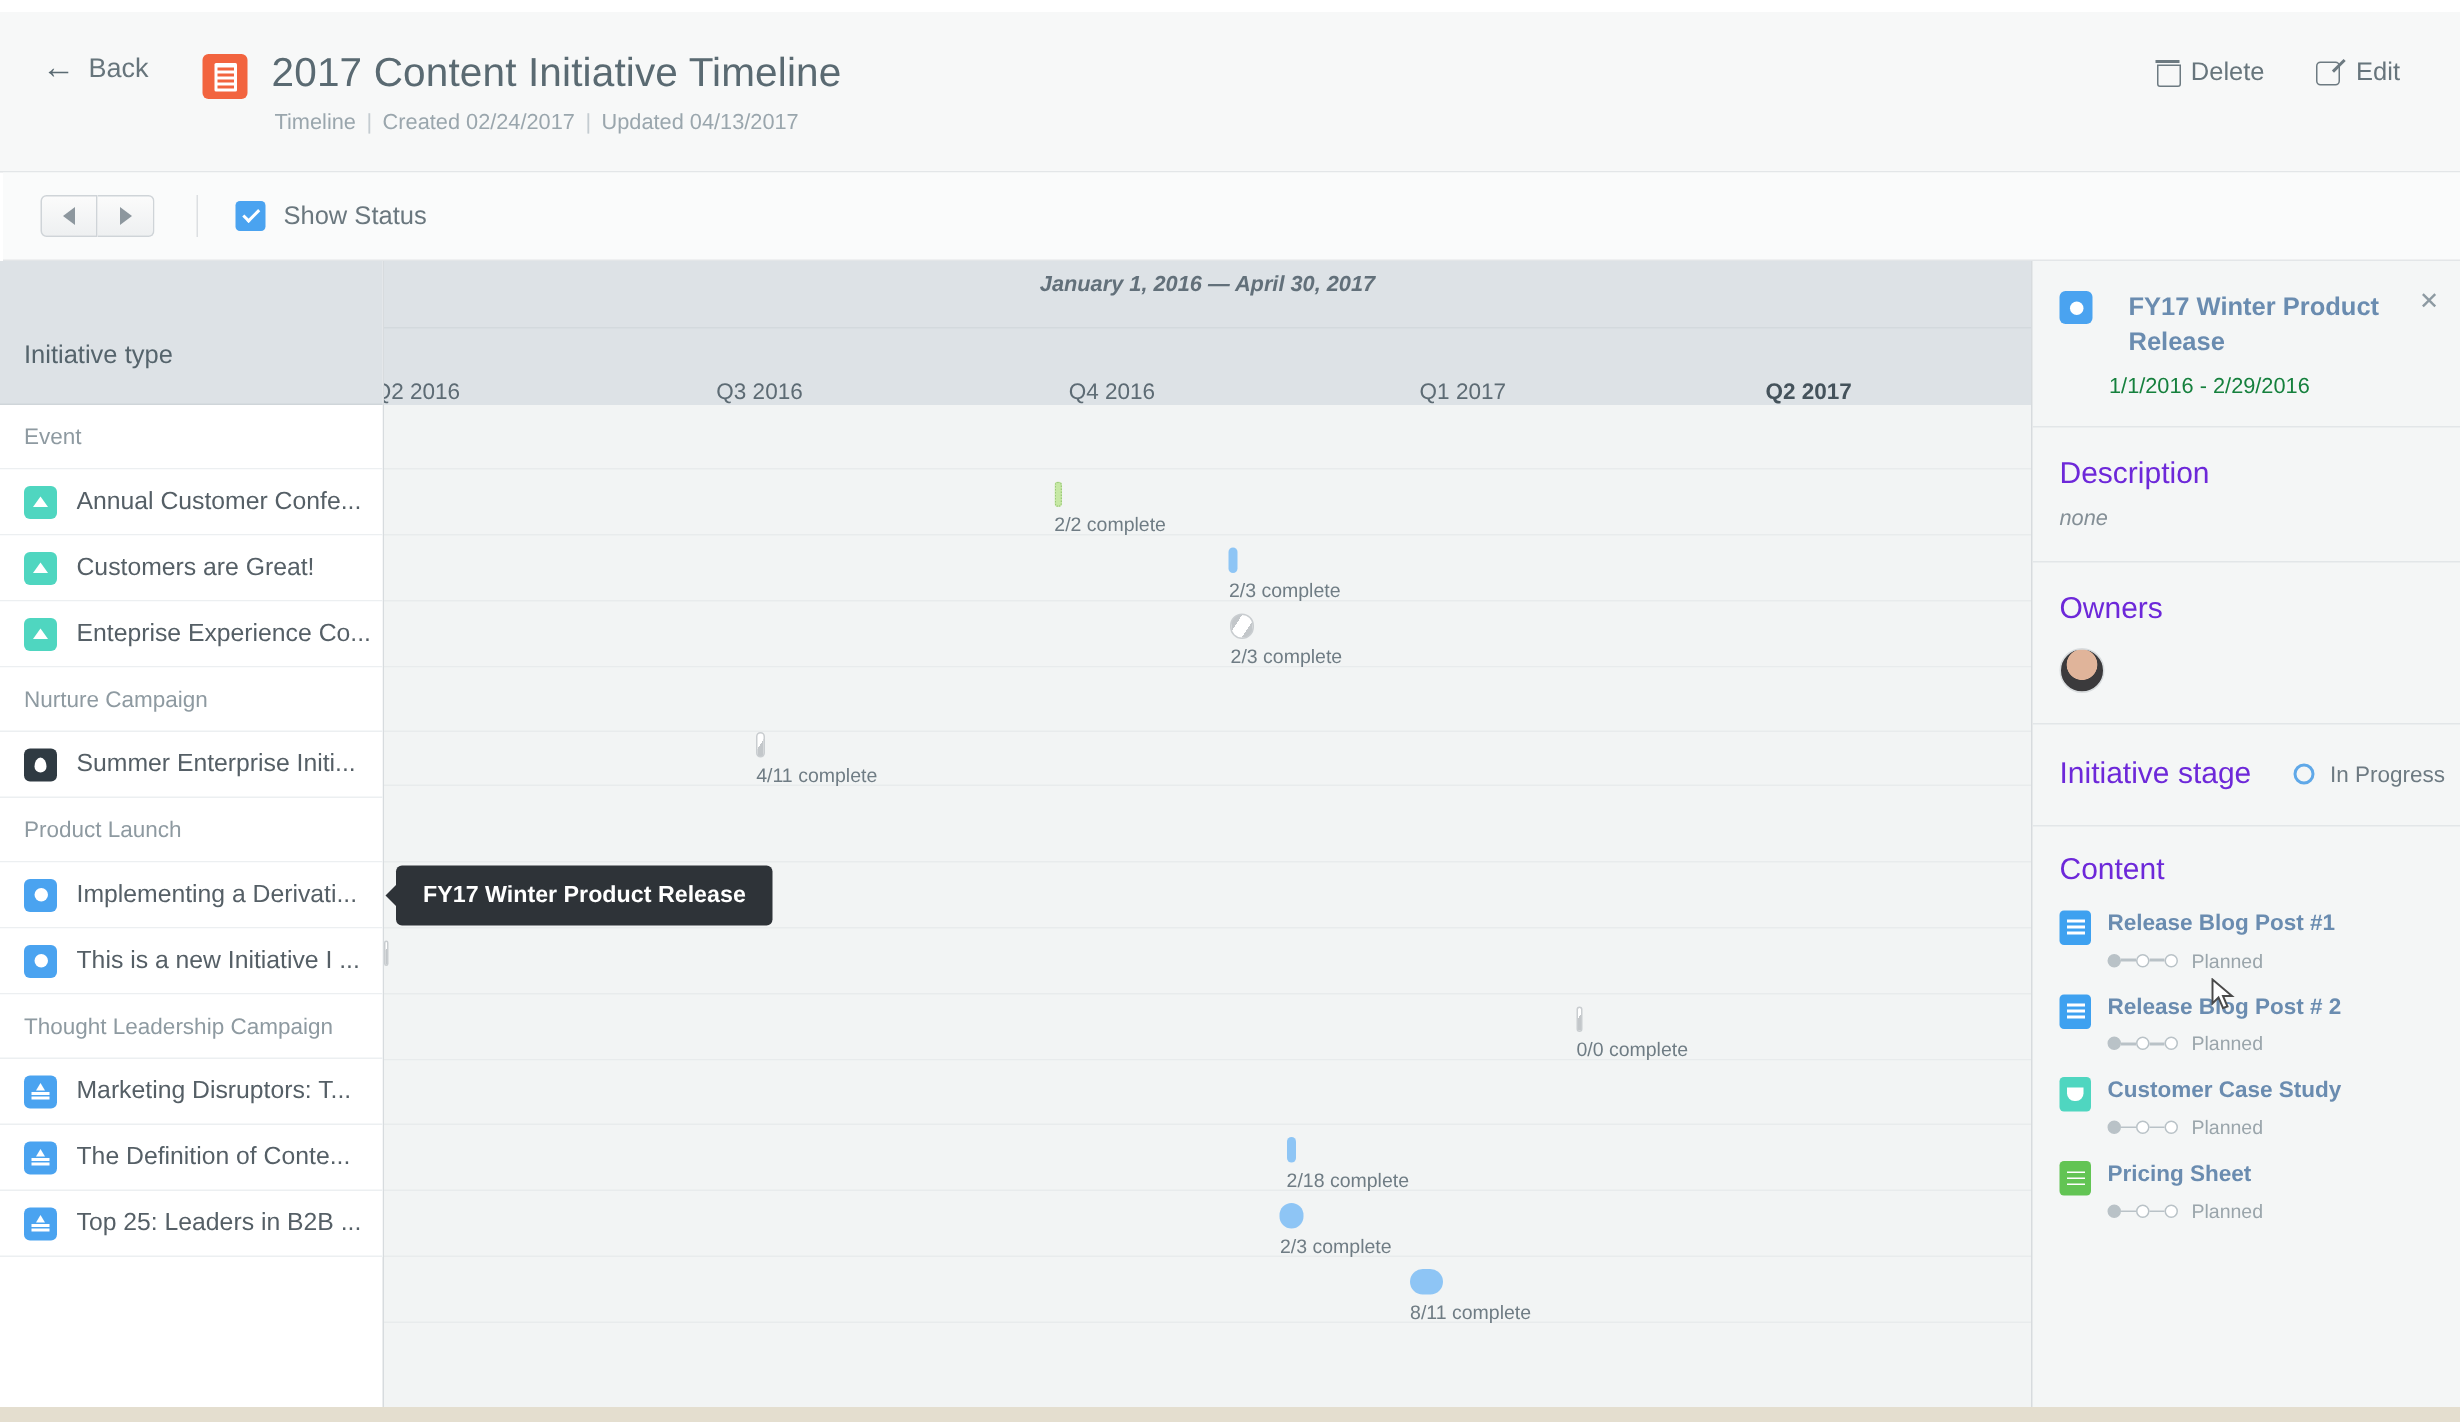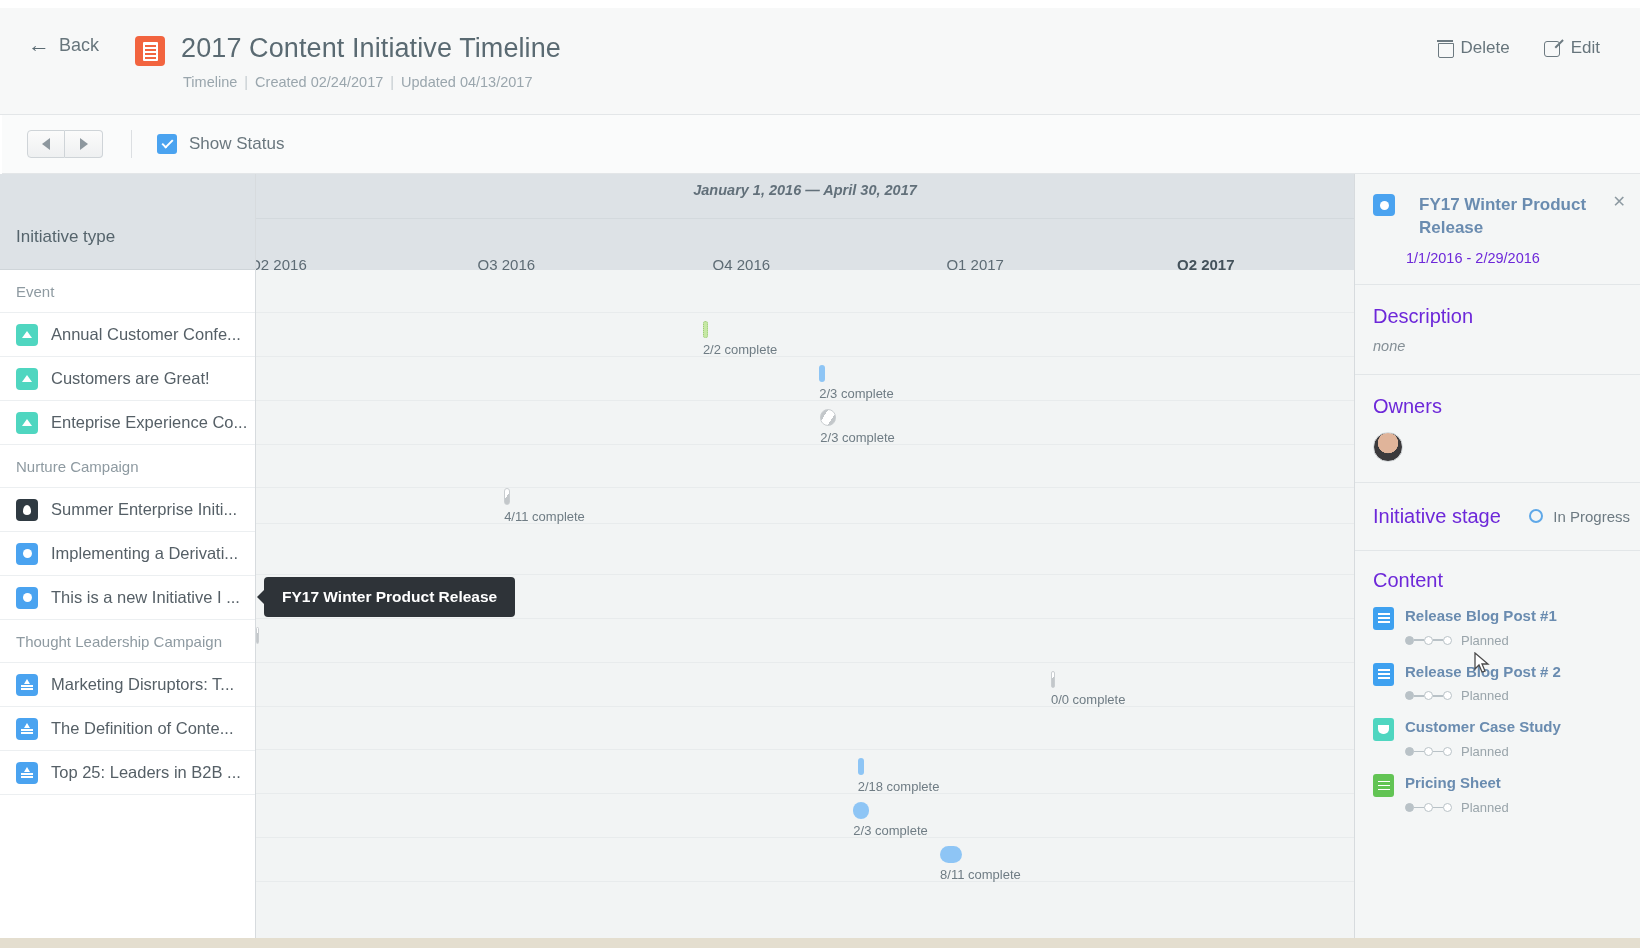--- a/index.html
+++ b/index.html
@@ -95,21 +95,21 @@
   .ico-dot { width:9px;height:9px;border-radius:50%;background:#fff; }
   .ico-drop { width:8px;height:10px;background:#fff;border-radius:50% 50% 50% 50% / 62% 62% 38% 38%; }
   .ico-up { position:relative;width:12px;height:12px; }
   .ico-up:before{content:"";position:absolute;left:3px;top:0;width:0;height:0;border-left:3px solid transparent;border-right:3px solid transparent;border-bottom:5px solid #fff;}
   .ico-up:after{content:"";position:absolute;left:0;bottom:1px;width:12px;height:2px;background:#fff;box-shadow:0 -3px 0 #fff;}
   .item-label { font-size: 16.5px; color: #555f66; white-space: nowrap; overflow: hidden; }
   .item-row.selected .item-label { color: #4a5760; }
 
   
   .tl-col { flex: 1; position: relative; background: #f2f4f4; overflow: hidden; }
-  .tl-head { height: 121px; background: #dde2e6; border-bottom: 1px solid #737373; position: relative; }
+  .tl-head { height: 121px; background: #dde2e6; border-bottom: 4px solid #737373; position: relative; }
   .tl-range {
     position: absolute; left: 0; right: 0; top: 8px; text-align: center;
     font-size: 14.5px; color: #62707a; font-style: italic; font-weight: 600;
   }
   .tl-subline { position: absolute; left: 0; right: 0; top: 44px; height: 1px; background: #d3d9dd; }
   .tl-quarters { position: absolute; left: 0; right: 0; bottom: 18px; height: 20px; }
   .q-lab { position: absolute; font-size: 15px; color: #5d6b74; transform: translateX(-50%); white-space: nowrap; }
   .q-lab.bold { font-weight: 700; color: #44525b; }
   .tl-body { position: absolute; left: 0; right: 0; top: 96px; bottom: 0; }
   .tl-row { position: absolute; left: 0; right: 0; border-bottom: 1px solid #e8ebec; }
@@ -130,21 +130,21 @@
   .tooltip:after {
     content: ""; position: absolute; left: -7px; top: 50%; margin-top: -7px;
     border-top: 7px solid transparent; border-bottom: 7px solid transparent; border-right: 7px solid #2e3338;
   }
 
   
   .right-panel { width: 286px; flex: none; background: #f4f6f6; border-left: 1px solid #d7dbde; position: relative; overflow: hidden; }
   .rp-head { padding: 20px 18px 18px 18px; border-bottom: 1px solid #e2e6e8; position: relative; }
   .rp-title-row { display: flex; align-items: flex-start; gap: 11px; padding-right: 22px; }
   .rp-title { font-size: 17px; color: #6a8cb0; font-weight: 700; line-height: 1.35; }
-  .rp-dates { margin-top: 10px; margin-left: 33px; font-size: 14.5px; color: #6d28d9; }
+  .rp-dates { margin-top: 10px; margin-left: 33px; font-size: 14.5px; color: #15803d; }
   .rp-close { position: absolute; right: 14px; top: 20px; font-size: 16px; color: #8d9aa2; cursor: pointer; line-height: 1; }
   .rp-sec { padding: 20px 18px; border-bottom: 1px solid #e2e6e8; }
   .rp-lab { font-size: 20px; color: #6d28d9; }
   .rp-val-it { margin-top: 10px; font-size: 14.5px; color: #848f96; font-style: italic; }
   .avatar { width: 30px; height: 30px; border-radius: 50%; margin-top: 14px; background: radial-gradient(circle at 50% 36%, #e0b49a 0 44%, #3b3a3c 46% 100%); border:1px solid #d8dcde;}
   .rp-sec.row { display: flex; align-items: center; justify-content: space-between; padding: 22px 10px 22px 18px; }
   .stage-val { display: flex; align-items: center; gap: 10px; font-size: 15px; color: #6d7a82; }
   .stage-circ { width: 14px; height: 14px; border-radius: 50%; border: 2px solid #5fa8e8; }
   .content-sec { padding: 18px 18px 8px 18px; }
   .prog-card { margin-top: 14px; background: #fff; border-radius: 3px; padding: 9px 10px; display: flex; align-items: center; gap: 10px; }
@@ -245,20 +245,21 @@
             </span>
             <span class="item-label">Enteprise Experience Co...</span>
           </div>
           <div class="grp-row">Nurture Campaign</div>
           <div class="item-row">
             <span class="item-ico dark">
               <span class="ico-drop"></span>
             </span>
             <span class="item-label">Summer Enterprise Initi...</span>
           </div>
+          <div class="grp-row">Product Launch</div>
           <div class="item-row">
             <span class="item-ico blue">
               <span class="ico-dot"></span>
             </span>
             <span class="item-label">Implementing a Derivati...</span>
           </div>
           <div class="item-row">
             <span class="item-ico blue">
               <span class="ico-dot"></span>
             </span>

